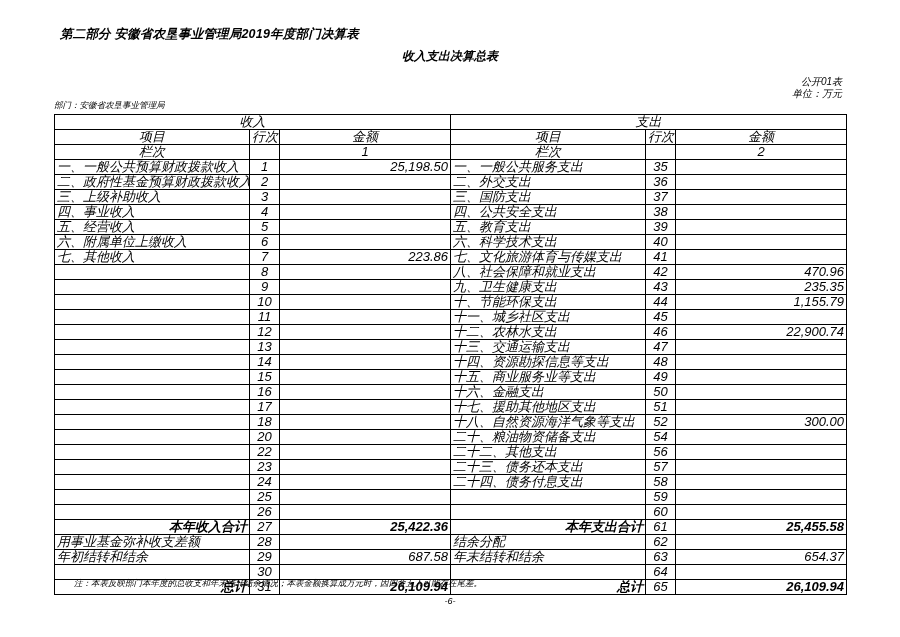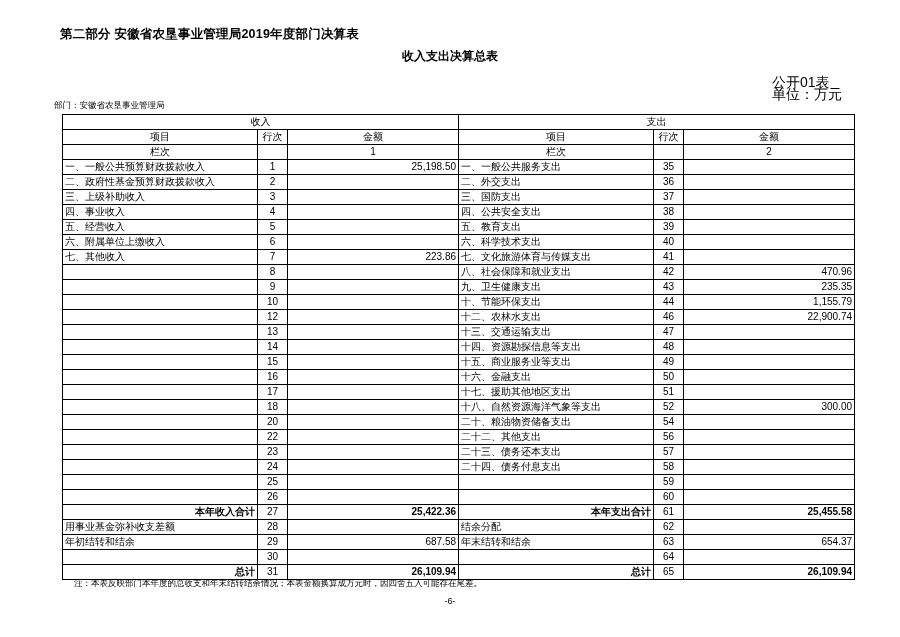--- a/index.html
+++ b/index.html
@@ -14,20 +14,21 @@
     color: #000;
     position: relative;
     overflow: hidden;
   }
   .page {
     position: absolute;
     left: 0; top: 0;
     width: 900px;
     height: 637px;
     background: #fff;
+    font-style: italic;
   }
   .doc-title {
     position: absolute;
     left: 60px;
     top: 26px;
     font-size: 12.5px;
     font-weight: bold;
     letter-spacing: 0.2px;
     white-space: nowrap;
   }
@@ -37,39 +38,38 @@
     top: 48px;
     width: 900px;
     text-align: center;
     font-size: 12px;
     font-weight: bold;
   }
   .sheet-code {
     position: absolute;
     right: 58px;
     top: 76px;
-    font-size: 14px;
-    text-align: left;
+    font-size: 10px;
+    text-align: right;
     line-height: 12px;
   }
   .dept-line {
     position: absolute;
     left: 54px;
     top: 100px;
     font-size: 8.5px;
   }
   table.main {
     position: absolute;
     left: 54px;
     top: 114px;
     width: 792px;
     border-collapse: collapse;
     table-layout: fixed;
-    font-size: 10px;
-    margin-left: 8px;
+    font-size: 13px;
   }
   table.main td {
     border: 1px solid #000;
     height: 14px;
     padding: 0 2px;
     line-height: 12px;
     vertical-align: middle;
     white-space: nowrap;
     overflow: hidden;
   }
@@ -217,20 +217,28 @@
         <tr>
           <td class="c-left"></td>
           <td class="c-center">10</td>
           <td class="c-right"></td>
           <td class="c-left">十、节能环保支出</td>
           <td class="c-center">44</td>
           <td class="c-right">1,155.79</td>
         </tr>
         <tr>
           <td class="c-left"></td>
+          <td class="c-center">11</td>
+          <td class="c-right"></td>
+          <td class="c-left">十一、城乡社区支出</td>
+          <td class="c-center">45</td>
+          <td class="c-right"></td>
+        </tr>
+        <tr>
+          <td class="c-left"></td>
           <td class="c-center">12</td>
           <td class="c-right"></td>
           <td class="c-left">十二、农林水支出</td>
           <td class="c-center">46</td>
           <td class="c-right">22,900.74</td>
         </tr>
         <tr>
           <td class="c-left"></td>
           <td class="c-center">13</td>
           <td class="c-right"></td>

